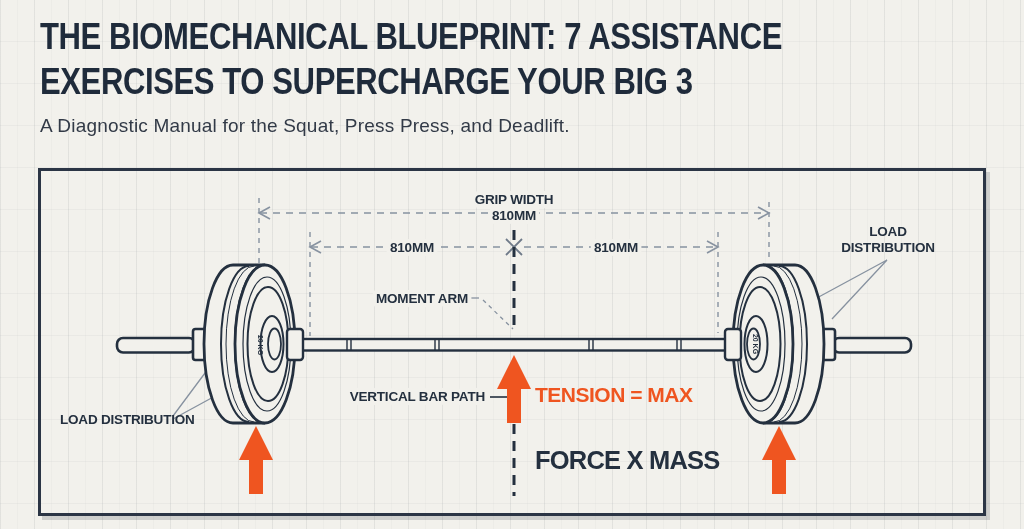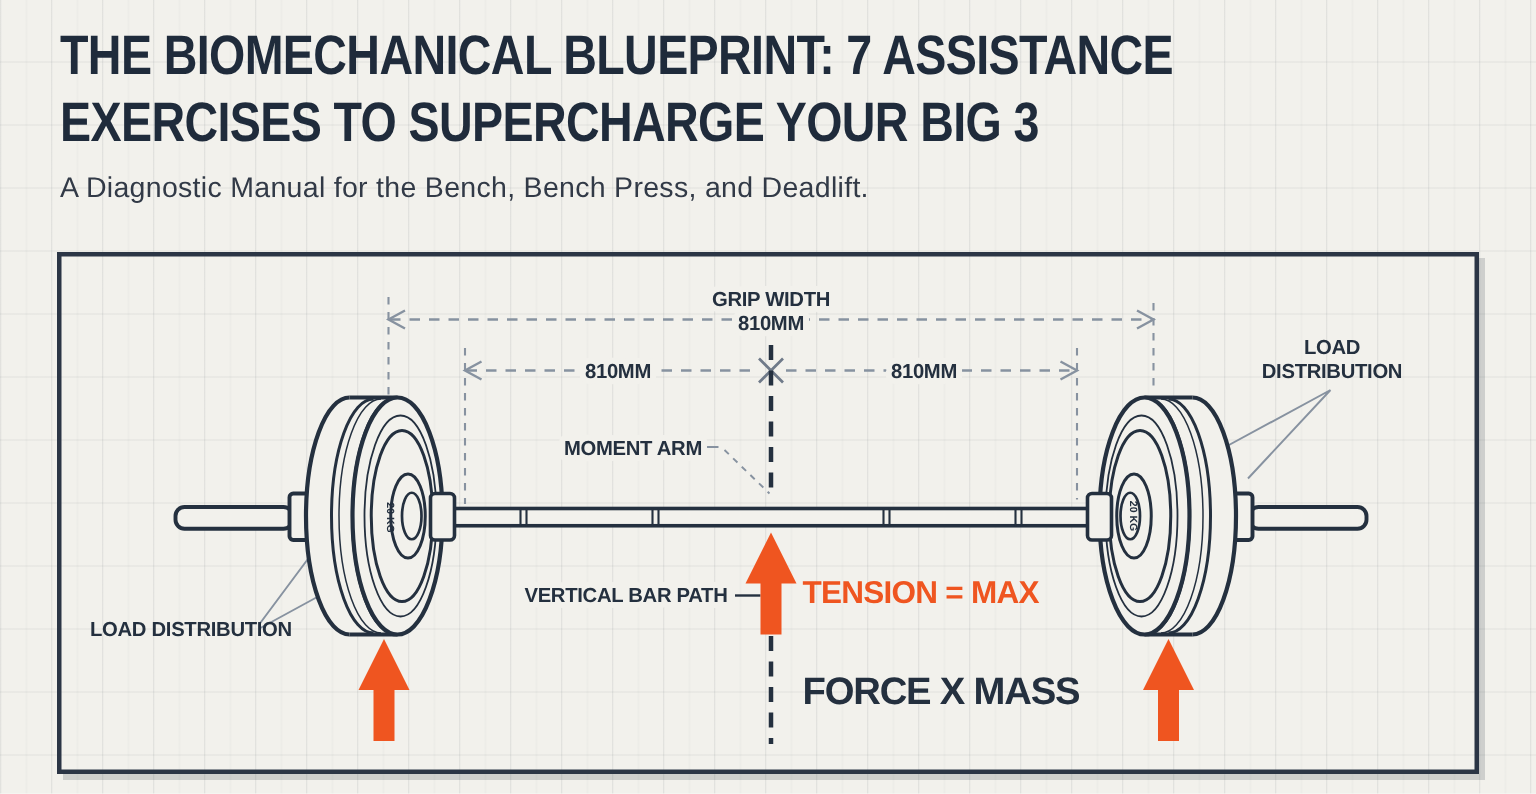--- a/index.html
+++ b/index.html
@@ -54,21 +54,21 @@
 </head>
 <body>
 
 <div class="page">
 
   <div class="header">
     <h1 class="title">
       <span>THE BIOMECHANICAL BLUEPRINT: 7 ASSISTANCE</span>
       <span>EXERCISES TO SUPERCHARGE YOUR BIG 3</span>
     </h1>
-    <p class="subtitle">A Diagnostic Manual for the Bench, Bench Press, and Deadlift.</p>
+    <p class="subtitle">A Diagnostic Manual for the Squat, Press Press, and Deadlift.</p>
   </div>
 
   <div class="panel">
     <svg width="948" height="348" viewBox="0 0 948 348">
 
       <g>
 
         <path class="dashline" d="M222,45 H730"></path>
         <path class="arrowhead" d="M232,39 L221,45 L232,51"></path>
         <path class="arrowhead" d="M720,39 L731,45 L720,51"></path>

